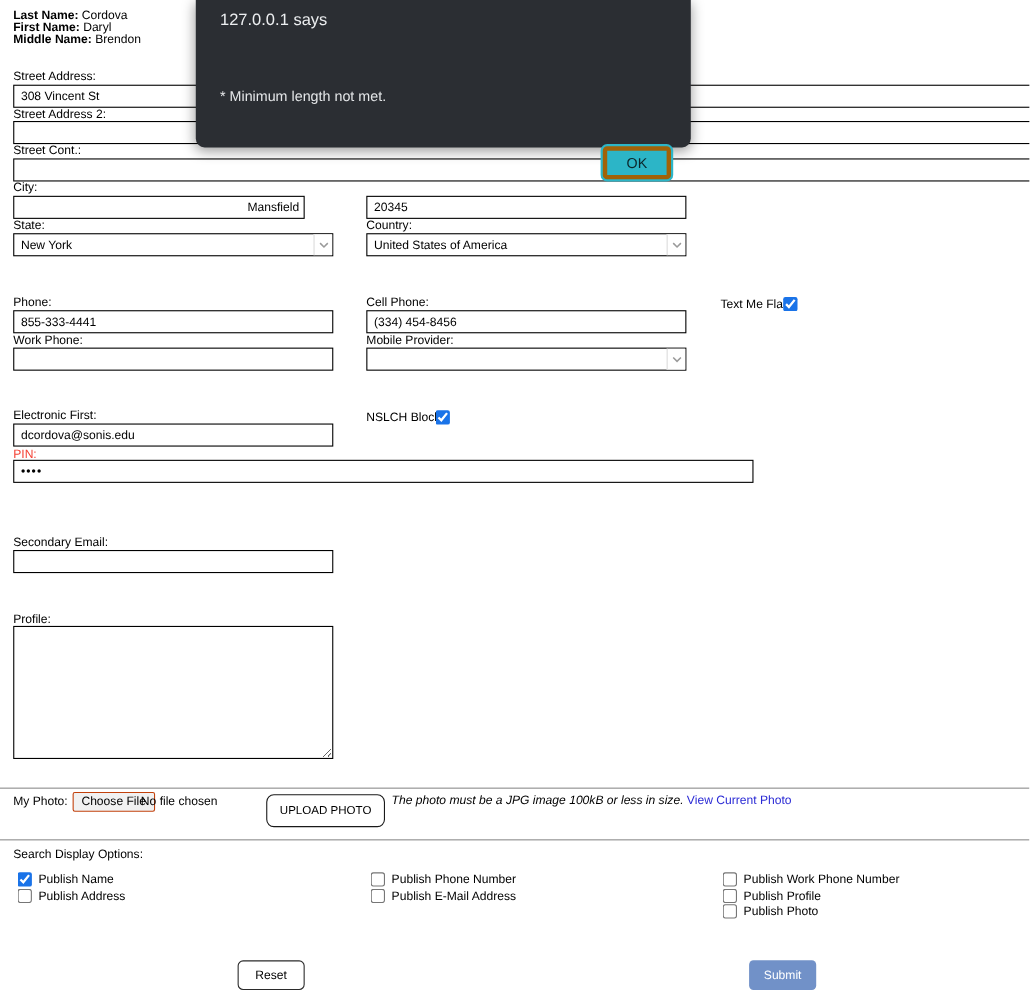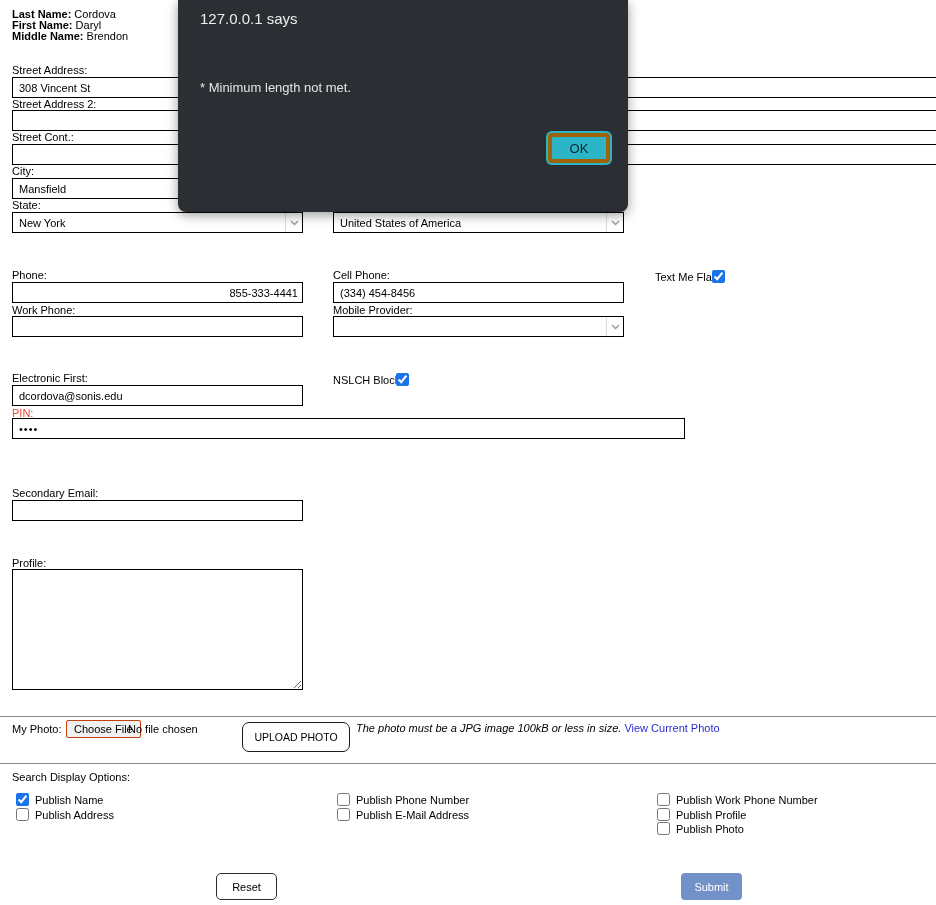--- a/index.html
+++ b/index.html
@@ -48,21 +48,21 @@
   .reset-btn {
     position:absolute; width:61px; height:27px; background:#fff; border:1px solid #2b2b2b;
     border-radius:5px; font-family:inherit; font-size:11px; color:#000; cursor:pointer;
   }
   .submit-btn {
     position:absolute; width:61px; height:27px; background:var(--submit-button,#7191c8);
     border:none; border-radius:4px; font-family:inherit; font-size:11px; color:#fff; cursor:pointer;
   }
   
   .dialog {
-    position:absolute; left:178px; top:0; width:450px; height:212px;
+    position:absolute; left:178px; top:0; width:450px; height:134px;
     background:var(--dialog-bg,#2b2e33); border-radius:0 0 8px 8px; z-index:10;
     box-shadow:0 3px 12px rgba(0,0,0,.4); color:#e9ebed;
   }
   .dialog-title { position:absolute; left:22px; top:10px; font-size:15px; color:#eceef0; }
   .dialog-msg { position:absolute; left:22px; top:37px; width:402px; font-size:13px; line-height:20px; color:#e4e6e8; }
   .dialog-detail { position:absolute; left:22px; top:78px; width:402px; font-size:13px; line-height:20px; color:#e4e6e8; }
   .ok-btn {
     position:absolute; left:370px; top:133px; width:62px; height:30px;
     background:var(--ok-button,#2cb5c7); color:#0b272c; font-family:inherit; font-size:13px;
     border:4px solid #a16207; border-radius:4px;
@@ -83,21 +83,21 @@
   <div class="lbl" style="left:12px; top:64px">Street Address:</div>
   <input class="inp" style="left: 12px; top: 77px; width: 926px;" type="text" value="308 Vincent St">
 
   <div class="lbl" style="left:12px; top:98px">Street Address 2:</div>
   <input class="inp" style="left: 12px; top: 110px; width: 926px;" type="text" value="">
 
   <div class="lbl" style="left:12px; top:131px">Street Cont.:</div>
   <input class="inp" style="left: 12px; top: 144px; width: 926px;" type="text" value="">
 
   <div class="lbl" style="left:12px; top:165px">City:</div>
-  <input class="inp" style="left: 12px; top: 178px; width: 291px;" type="text" value="Mansfield">
+  <input class="inp" style="left: 12px; top: 178px; width: 265px; text-align: right;" type="text" value="Mansfield">
   <input class="inp" style="left: 333px; top: 178px; width: 291px;" type="text" value="20345">
 
   <div class="lbl" style="left:12px; top:199px">State:</div>
   <div class="sel-wrap" style="left:12px; top:212px; width:291px">
     <select><option>New York</option></select>
     <span class="chev">
         <svg width="9" height="6" viewBox="0 0 9 6">
           <path d="M1 1l3.5 3.5L8 1" stroke="#9a9a9a" stroke-width="1.4" fill="none"></path>
         </svg>
       </span>
@@ -106,21 +106,21 @@
   <div class="sel-wrap" style="left:333px; top:212px; width:291px">
     <select><option>United States of America</option></select>
     <span class="chev">
         <svg width="9" height="6" viewBox="0 0 9 6">
           <path d="M1 1l3.5 3.5L8 1" stroke="#9a9a9a" stroke-width="1.4" fill="none"></path>
         </svg>
       </span>
   </div>
 
   <div class="lbl" style="left:12px; top:269px">Phone:</div>
-  <input class="inp" style="left: 12px; top: 282px; width: 291px; text-align: right;" type="text" value="855-333-4441">
+  <input class="inp" style="left: 12px; top: 282px; width: 291px;" type="text" value="855-333-4441">
   <div class="lbl" style="left:333px; top:269px">Cell Phone:</div>
   <input class="inp" style="left: 333px; top: 282px; width: 291px;" type="text" value="(334) 454-8456">
   <div class="lbl" style="left:655px; top:271px">Text Me Flag:</div>
   <input class="cb" style="left: 712px; top: 270px;" type="checkbox" checked="">
 
   <div class="lbl" style="left:12px; top:304px">Work Phone:</div>
   <input class="inp" style="left: 12px; top: 316px; width: 291px;" type="text" value="">
   <div class="lbl" style="left:333px; top:304px">Mobile Provider:</div>
   <div class="sel-wrap" style="left:333px; top:316px; width:291px">
     <select><option></option></select>

